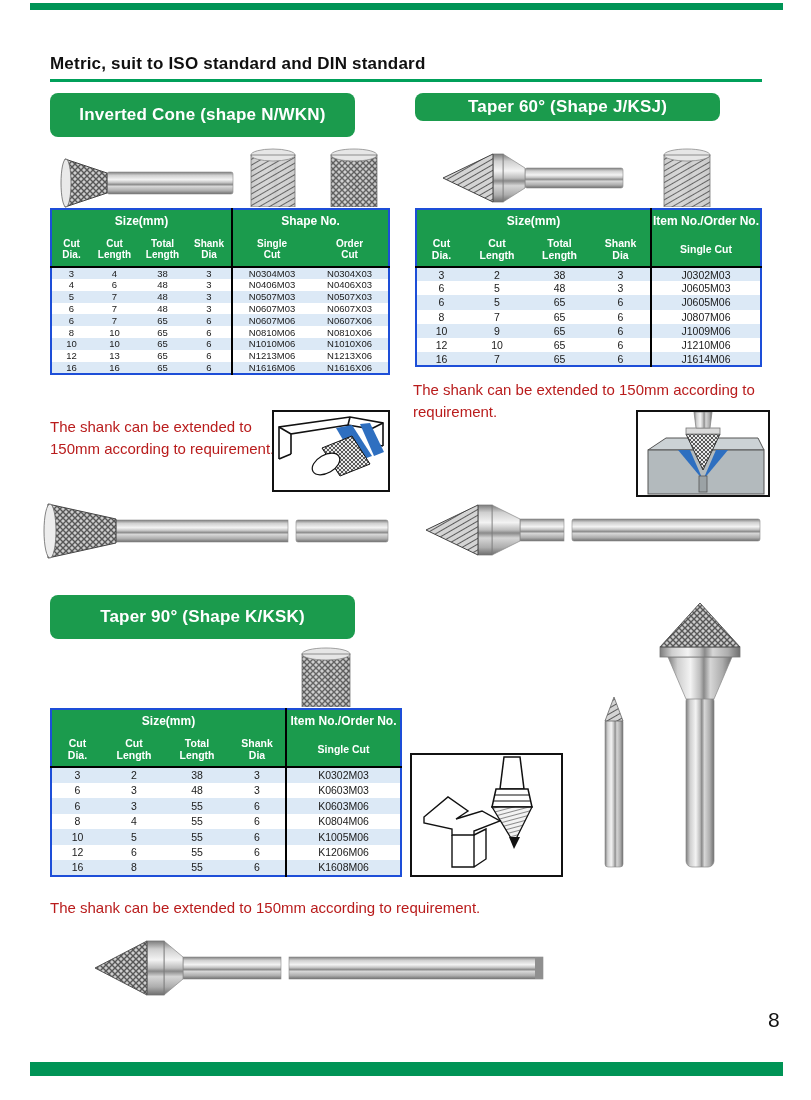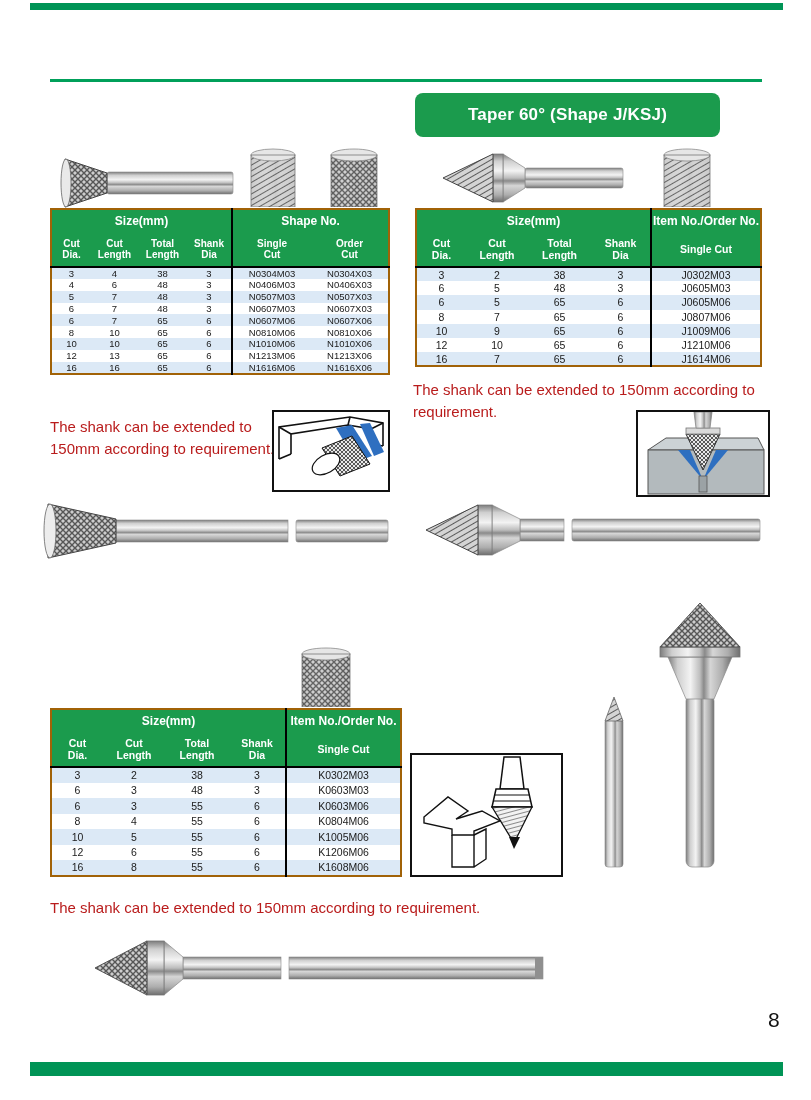--- a/index.html
+++ b/index.html
@@ -14,21 +14,21 @@
   .abs{position:absolute}
   .hbar{background:var(--bar-green)}
   .page-title{font-size:17px;font-weight:bold;color:#101010;letter-spacing:.2px}
   .title-rule{height:3px;background:var(--rule-green)}
   .sec-header{background:var(--green);border-radius:8px;color:#fff;font-weight:bold;
     font-size:17px;display:flex;align-items:center;justify-content:center;letter-spacing:.2px}
   .note{font-size:15px;color:#b91c1c;line-height:1.45}
   .pagenum{font-size:21px;color:#111}
   .illus-box{background:#fff;border:2px solid #111}
   
-  .spec{border-collapse:collapse;table-layout:fixed;border:2px solid #a16207;background:#fff}
+  .spec{border-collapse:collapse;table-layout:fixed;border:2px solid #1d4ed8;background:#fff}
   .spec th,.spec td{text-align:center;vertical-align:middle;padding:0;overflow:hidden}
   .spec thead th{background:var(--green);color:#fff;font-weight:bold}
   .spec thead{border-bottom:2px solid #000}
   .spec .div-l{border-left:2px solid #000}
   .spec tr.grp th{height:23px;font-size:12px}
   .spec tr.sub th{height:35px;font-size:10.5px;line-height:1.15}
   .spec tr.sub th.size span{display:inline-block;max-width:3.6em}
   .t0 tr.sub th.item span{display:inline-block;max-width:3.6em}
   .spec tbody tr:nth-child(odd){background:var(--stripe)}
   .spec tbody td{color:#1a1a1a}
@@ -79,23 +79,26 @@
       <line x1="0" y1="0" x2="0" y2="4" stroke="#222" stroke-width="1"></line>
     </pattern>
   </defs>
 </svg>
 
 <div class="page">
 
   <div class="abs hbar" style="left:30px;top:3px;width:753px;height:7px"></div>
   <div class="abs hbar" style="left:30px;top:1062px;width:753px;height:14px"></div>
 
+  <div class="abs page-title" style="left:50px;top:54px">Metric, suit to ISO standard and DIN standard</div>
   <div class="abs title-rule" style="left:50px;top:79px;width:712px"></div>
 
-  <div class="abs sec-header" style="left:415px;top:93px;width:305px;height:44px">Taper 60° (Shape J/KSJ)</div>
+  <div class="abs sec-header" style="left:50px;top:93px;width:305px;height:44px">Inverted Cone (shape N/WKN)</div>
+  <div class="abs sec-header" style="left:415px;top:93px;width:305px;height:28px">Taper 60° (Shape J/KSJ)</div>
+  <div class="abs sec-header" style="left:50px;top:595px;width:305px;height:44px">Taper 90° (Shape K/KSK)</div>
 
   <svg class="abs" style="left:45px;top:158px" width="190" height="50" viewBox="0 0 190 50">
     <rect x="62" y="14" width="126" height="22" rx="2" fill="url(#mh)" stroke="#8a8a8a" stroke-width="0.6"></rect>
     <polygon points="20,1 62,15 62,35 20,49" fill="url(#dc)" stroke="#444" stroke-width="1"></polygon>
     <ellipse cx="21" cy="25" rx="5" ry="24" fill="#e9e9e9" stroke="#666" stroke-width="0.8"></ellipse>
   </svg>
   <svg class="abs" style="left:250px;top:148px" width="46" height="59" viewBox="0 0 46 59">
     <rect x="1" y="7" width="44" height="52" fill="url(#mv)"></rect>
     <rect x="1" y="7" width="44" height="52" fill="url(#sc)" opacity="0.9"></rect>
     <ellipse cx="23" cy="7" rx="22" ry="6" fill="#e6e6e6" stroke="#8a8a8a" stroke-width="0.8"></ellipse>

